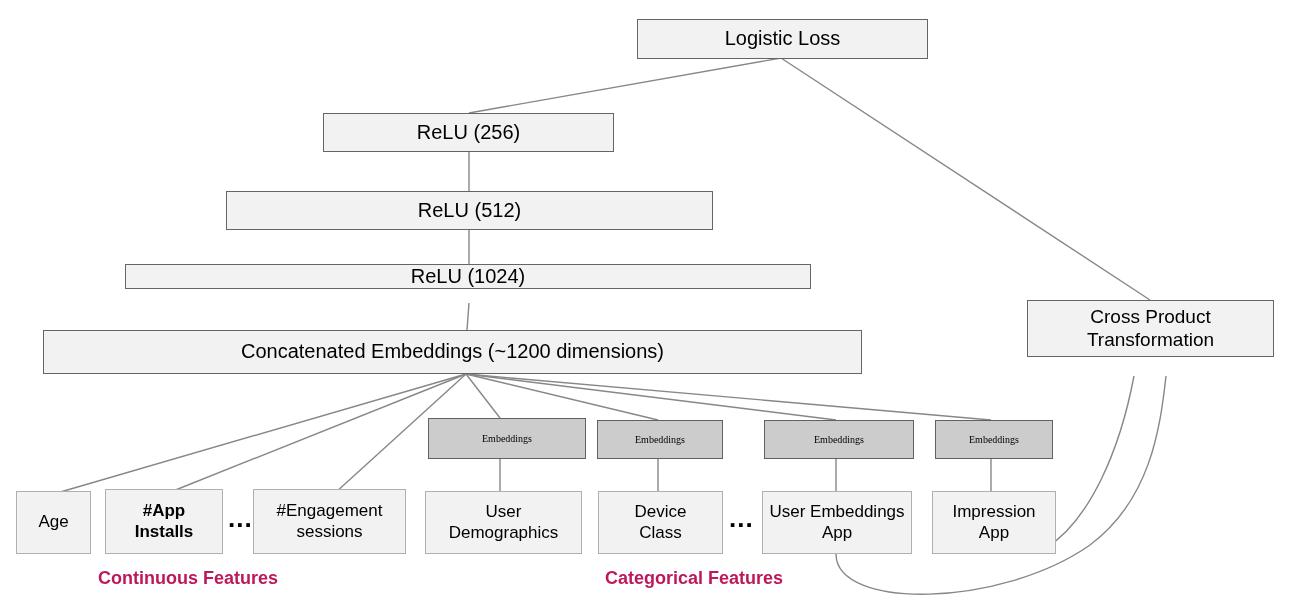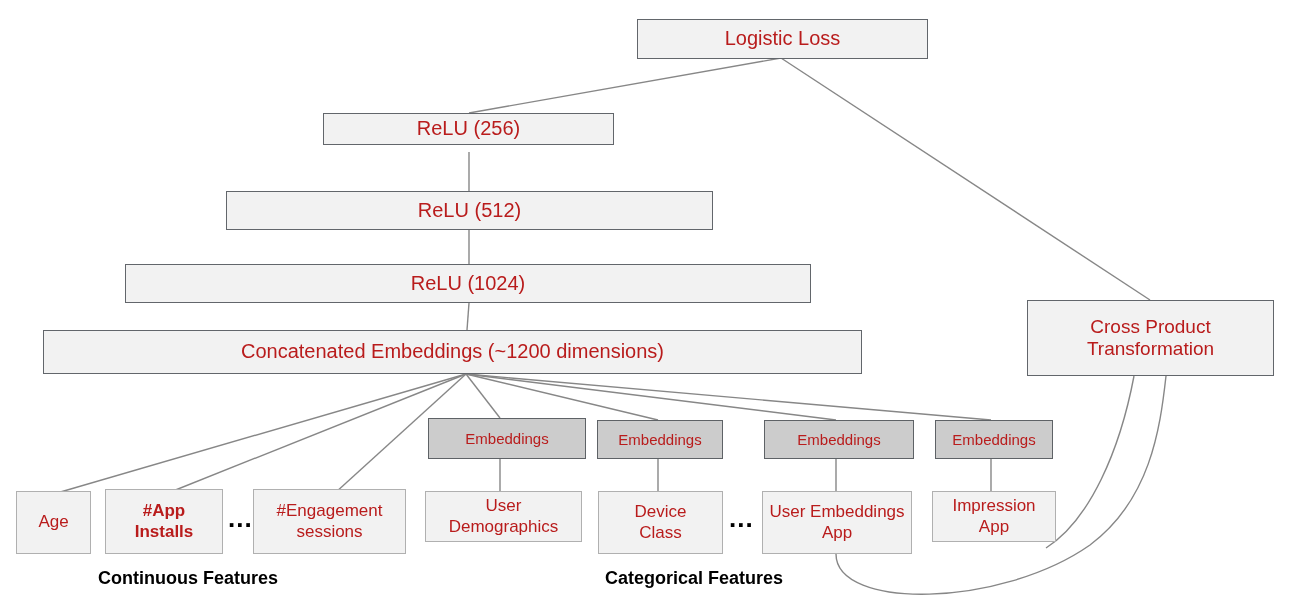--- a/index.html
+++ b/index.html
@@ -27,36 +27,37 @@
     height: 611px;
     pointer-events: none;
   }
   .node {
     position: absolute;
     box-sizing: border-box;
     display: flex;
     align-items: center;
     justify-content: center;
     text-align: center;
-    color: #b91c1c;
+    color: #000000;
     line-height: 1.18;
     white-space: pre-line;
     z-index: 2;
   }
   
   .layer {
     background: #f2f2f2;
     border: 1.6px solid #62666b;
     font-size: 20px;
   }
   
   .embed {
     background: #cccccc;
     border: 1.8px solid #5e6266;
-    font-size: 15px;
+    font-size: 10px;
+    font-family: Liberation Serif, serif;
   }
   
   .feature {
     background: #f2f2f2;
     border: 1.4px solid #b0b0b0;
     font-size: 17px;
   }
   .cross {
     background: #f2f2f2;
     border: 1.6px solid #62666b;
@@ -68,21 +69,21 @@
     font-size: 26px;
     font-weight: 700;
     letter-spacing: 1px;
     line-height: 1;
     z-index: 3;
   }
   .grouplabel {
     position: absolute;
     font-size: 18px;
     font-weight: 700;
-    color: #000000;
+    color: #be185d;
     z-index: 3;
     white-space: nowrap;
   }
 </style>
 </head>
 <body>
 
 <div id="canvas">
 
   <svg id="edges" viewBox="0 0 1295 611" xmlns="http://www.w3.org/2000/svg">
@@ -114,37 +115,37 @@
       <path d="M 836 554 C 836 610, 1000 608, 1090 545 C 1150 500, 1160 430, 1166 376"></path>
 
       <path d="M 1046 548 C 1090 520, 1120 450, 1134 376"></path>
     </g>
   </svg>
 
   <div class="node layer" style="left:637px; top:19px; width:291px; height:40px;">
     <span>Logistic Loss</span>
   </div>
 
-  <div class="node layer" style="left:323px; top:113px; width:291px; height:32px;">
+  <div class="node layer" style="left:323px; top:113px; width:291px; height:39px;">
     <span>ReLU (256)</span>
   </div>
 
   <div class="node layer" style="left:226px; top:191px; width:487px; height:39px;align-items:center;">
     <span>ReLU (512)</span>
   </div>
 
-  <div class="node layer" style="left:125px; top:264px; width:686px; height:39px;">
+  <div class="node layer" style="left:125px; top:264px; width:686px; height:25px;">
     <span>ReLU (1024)</span>
   </div>
 
   <div class="node layer" style="left:43px; top:330px; width:819px; height:44px;">
     <span>Concatenated Embeddings (~1200 dimensions)</span>
   </div>
 
-  <div class="node cross" style="left:1027px; top:300px; width:247px; height:76px;">
+  <div class="node cross" style="left:1027px; top:300px; width:247px; height:57px;">
     <span>Cross Product
 Transformation</span>
   </div>
 
   <div class="node embed" style="left:428px; top:418px; width:158px; height:41px;">
     <span>Embeddings</span>
   </div>
 
   <div class="node embed" style="left:597px; top:420px; width:126px; height:39px;">
     <span>Embeddings</span>
@@ -169,36 +170,36 @@
 
   <div class="node feature" style="left:253px; top:489px; width:153px; height:65px;">
     <span>#Engagement
 sessions</span>
   </div>
 
   <div class="ellipsis" style="left:228px; top:505px;">
     <span>...</span>
   </div>
 
-  <div class="node feature" style="left:425px; top:491px; width:157px; height:51px;">
+  <div class="node feature" style="left:425px; top:491px; width:157px; height:63px;">
     <span>User
 Demographics</span>
   </div>
 
   <div class="node feature" style="left:598px; top:491px; width:125px; height:63px;">
     <span>Device
 Class</span>
   </div>
 
   <div class="node feature" style="left:762px; top:491px; width:150px; height:63px;">
     <span>User Embeddings
 App</span>
   </div>
 
-  <div class="node feature" style="left:932px; top:491px; width:124px; height:51px;">
+  <div class="node feature" style="left:932px; top:491px; width:124px; height:63px;">
     <span>Impression
 App</span>
   </div>
 
   <div class="ellipsis" style="left:729px; top:505px;">
     <span>...</span>
   </div>
 
   <div class="grouplabel" style="left:98px; top:568px;">
     <span>Continuous Features</span>

